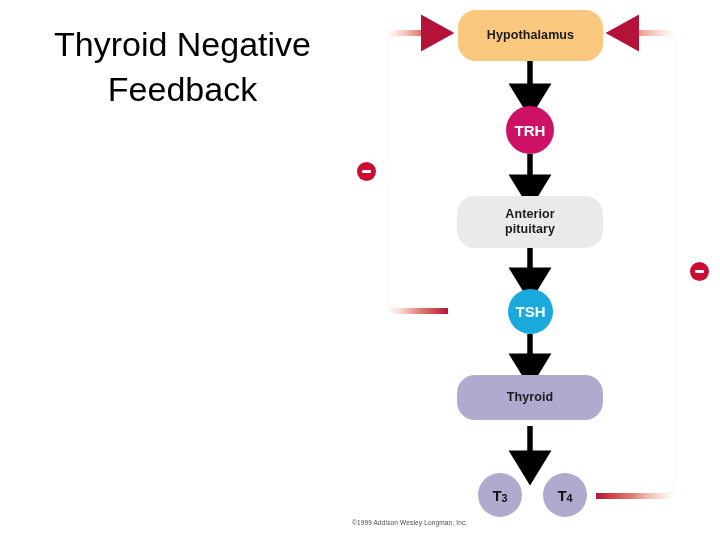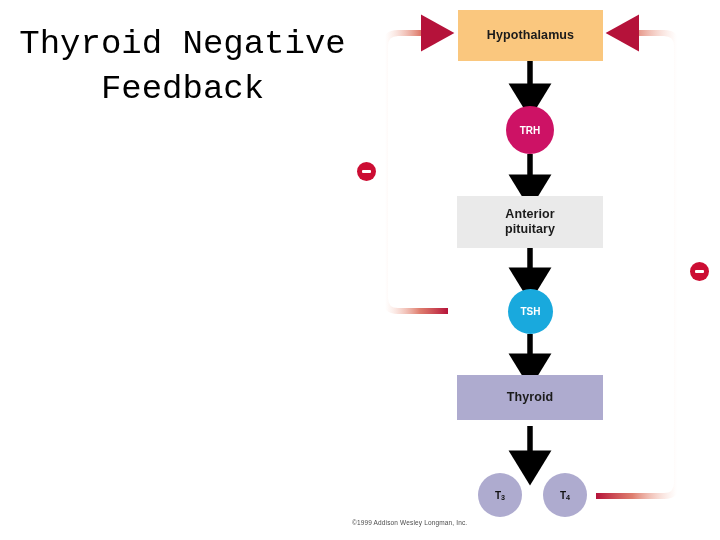--- a/index.html
+++ b/index.html
@@ -16,21 +16,21 @@
     font-family: "Liberation Sans", sans-serif;
   }
 
   
   #title {
     position: absolute;
     left: 10px;
     top: 22px;
     width: 345px;
     text-align: center;
-    font-family: Liberation Mono, monospace;
+    font-family: Liberation Sans, sans-serif;
     font-size: 34px;
     line-height: 1.33;
     color: #000000;
     white-space: pre-line;
   }
 
   
   #diagram {
     position: absolute;
     left: 0;
@@ -53,24 +53,25 @@
     text-align: center;
     font-weight: bold;
     box-sizing: border-box;
     white-space: pre-line;
     user-select: none;
   }
   .box {
     font-size: 12.5px;
     letter-spacing: 0.1px;
     line-height: 1.2;
+    border-radius: 18px;
   }
   .circle {
     border-radius: 50%;
-    font-size: 10px;
+    font-size: 15px;
   }
 
   #node-hypothalamus {
     left: 458px; top: 10px; width: 145px; height: 51px;
     background: #fac77e;
     color: #1b1b1b;
   }
   #node-anterior-pituitary {
     left: 457px; top: 196px; width: 146px; height: 52px;
     background: #eaeaea;

